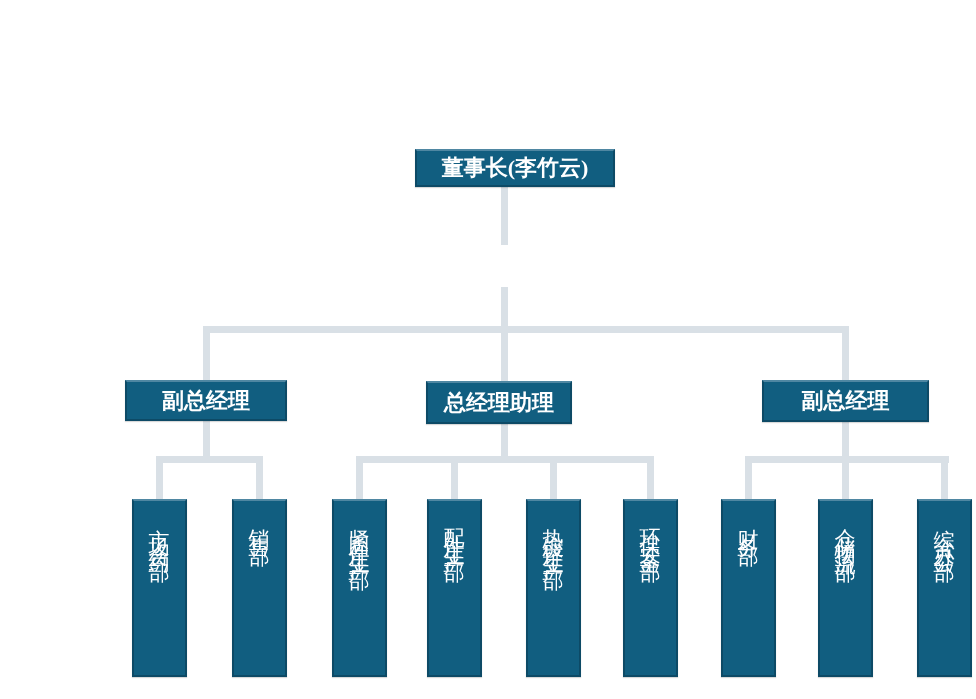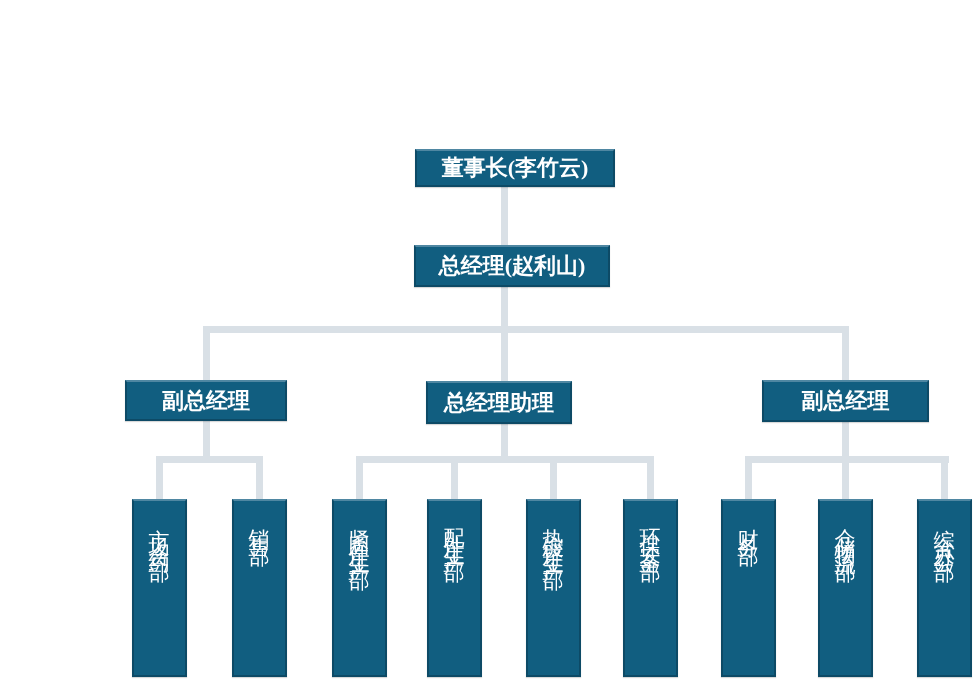--- a/index.html
+++ b/index.html
@@ -82,21 +82,20 @@
   <div class="conn" style="left:583px;top:399px;width:7px;height:36px;"></div>
 
   <div class="conn" style="left:778px;top:358px;width:7px;height:34px;"></div>
   <div class="conn" style="left:681px;top:392px;width:204px;height:7px;"></div>
   <div class="conn" style="left:681px;top:399px;width:7px;height:36px;"></div>
   <div class="conn" style="left:778px;top:399px;width:7px;height:36px;"></div>
   <div class="conn" style="left:877px;top:399px;width:7px;height:36px;"></div>
 
   <div class="node h n-chairman">董事长(李竹云)</div>
 
-  <div class="node h n-gm">总经理(赵利山)</div>
 
   <div class="node h n-dleft">副总经理</div>
   <div class="node h n-assist">总经理助理</div>
   <div class="node h n-dright">副总经理</div>
 
   <div class="node v dept n-d1">
     <span>市场合约部</span>
   </div>
   <div class="node v dept n-d2">
     <span>销售部</span>

